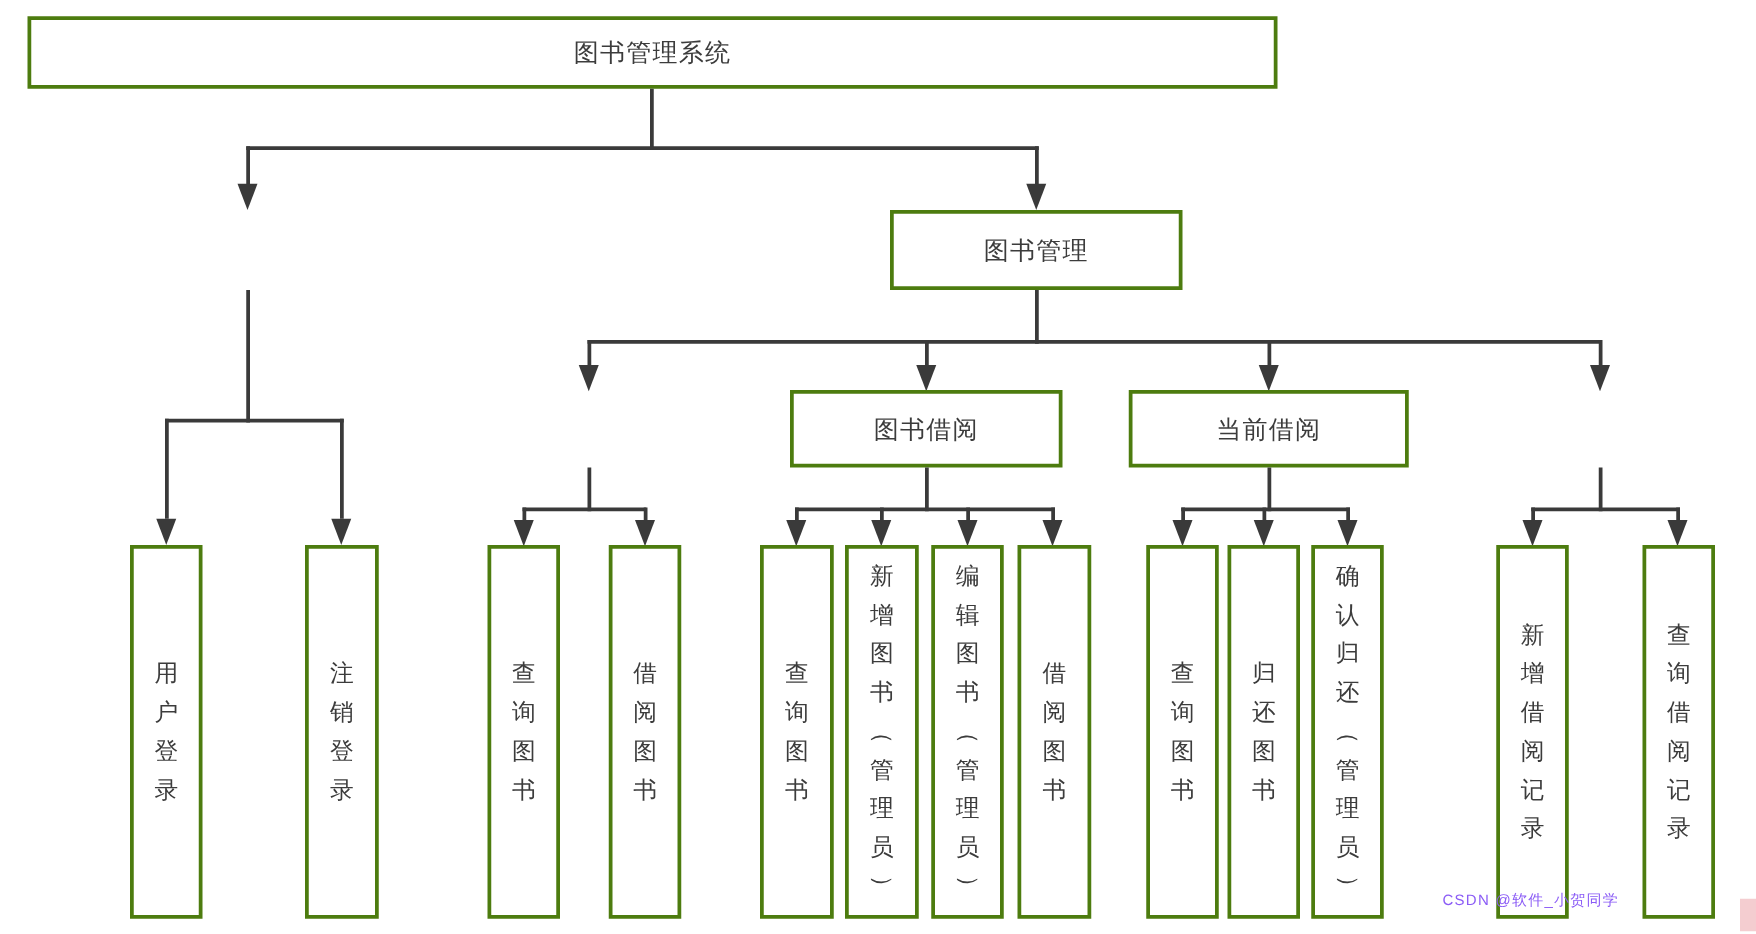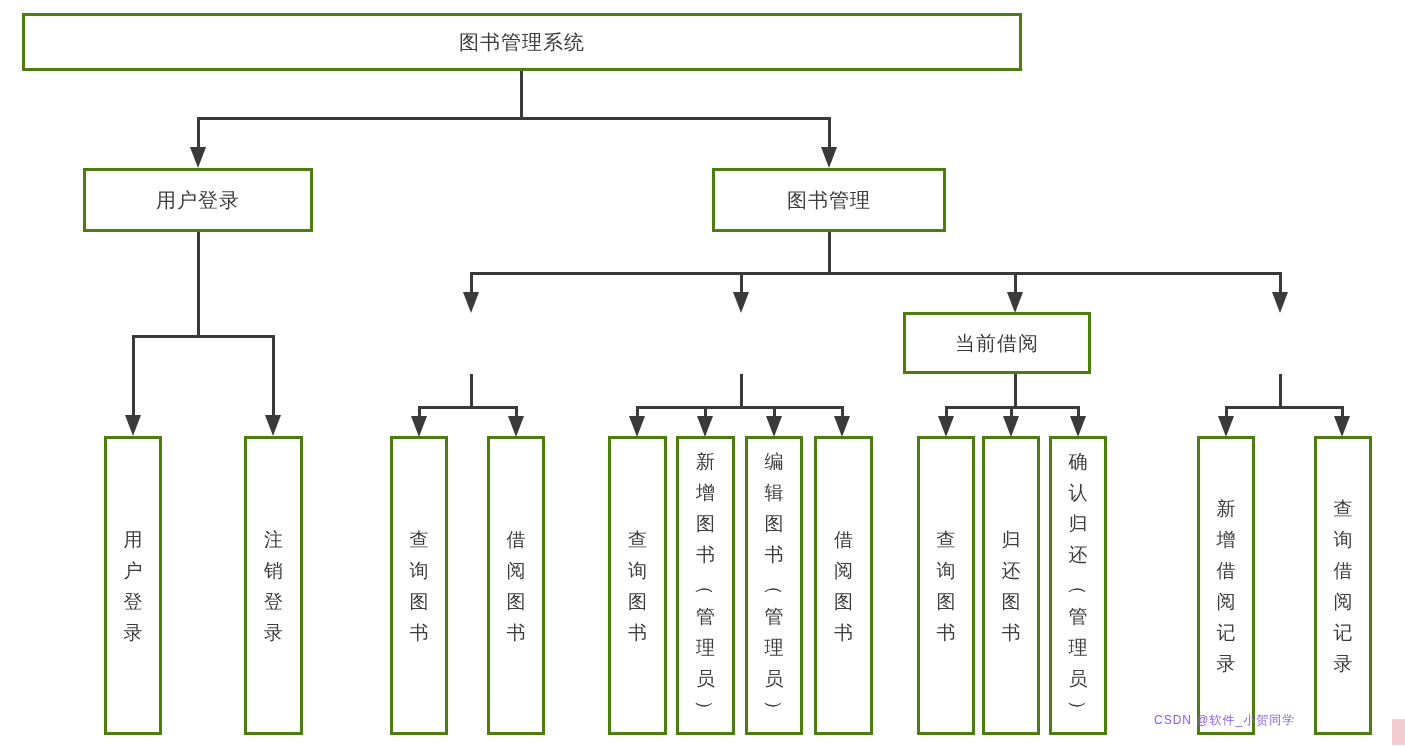--- a/index.html
+++ b/index.html
@@ -50,23 +50,20 @@
     <span>图书管理系统</span>
   </div>
 
   <div class="ln" style="left:520px;top:71px;width:3px;height:49px;"></div>
   <div class="ln" style="left:197px;top:117px;width:634px;height:3px;"></div>
   <div class="ln" style="left:197px;top:117px;width:3px;height:33px;"></div>
   <div class="arr" style="left:190px;top:147px;"></div>
   <div class="ln" style="left:828px;top:117px;width:3px;height:33px;"></div>
   <div class="arr" style="left:821px;top:147px;"></div>
 
-  <div class="box hbox" style="left:83px;top:168px;width:230px;height:64px;">
-    <span>用户登录</span>
-  </div>
   <div class="box hbox" style="left:712px;top:168px;width:234px;height:64px;">
     <span>图书管理</span>
   </div>
 
   <div class="ln" style="left:197px;top:232px;width:3px;height:106px;"></div>
   <div class="ln" style="left:132px;top:335px;width:143px;height:3px;"></div>
   <div class="ln" style="left:132px;top:335px;width:3px;height:80px;"></div>
   <div class="arr" style="left:125px;top:415px;"></div>
   <div class="ln" style="left:272px;top:335px;width:3px;height:80px;"></div>
   <div class="arr" style="left:265px;top:415px;"></div>
@@ -75,21 +72,24 @@
   <div class="ln" style="left:470px;top:272px;width:811px;height:3px;"></div>
   <div class="ln" style="left:470px;top:272px;width:3px;height:24px;"></div>
   <div class="arr" style="left:463px;top:292px;"></div>
   <div class="ln" style="left:740px;top:272px;width:3px;height:24px;"></div>
   <div class="arr" style="left:733px;top:292px;"></div>
   <div class="ln" style="left:1014px;top:272px;width:3px;height:24px;"></div>
   <div class="arr" style="left:1007px;top:292px;"></div>
   <div class="ln" style="left:1279px;top:272px;width:3px;height:24px;"></div>
   <div class="arr" style="left:1272px;top:292px;"></div>
 
-  <div class="box hbox" style="left:903px;top:312px;width:188px;height:62px;">
+  <div class="box hbox" style="left:632px;top:312px;width:218px;height:62px;">
+    <span>图书借阅</span>
+  </div>
+  <div class="box hbox" style="left:903px;top:312px;width:224px;height:62px;">
     <span>当前借阅</span>
   </div>
 
   <div class="ln" style="left:470px;top:374px;width:3px;height:35px;"></div>
   <div class="ln" style="left:418px;top:406px;width:99px;height:3px;"></div>
   <div class="ln" style="left:418px;top:406px;width:3px;height:14px;"></div>
   <div class="arr" style="left:411px;top:416px;"></div>
   <div class="ln" style="left:515px;top:406px;width:3px;height:14px;"></div>
   <div class="arr" style="left:508px;top:416px;"></div>
 

